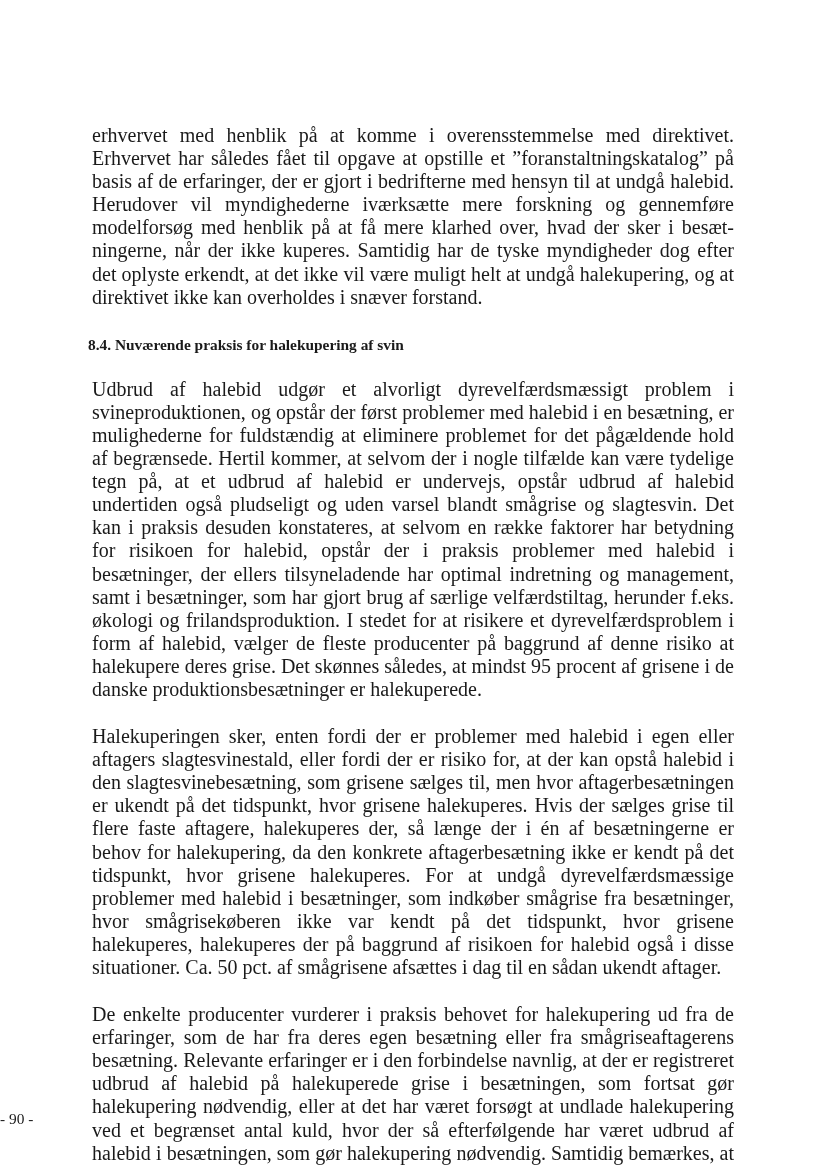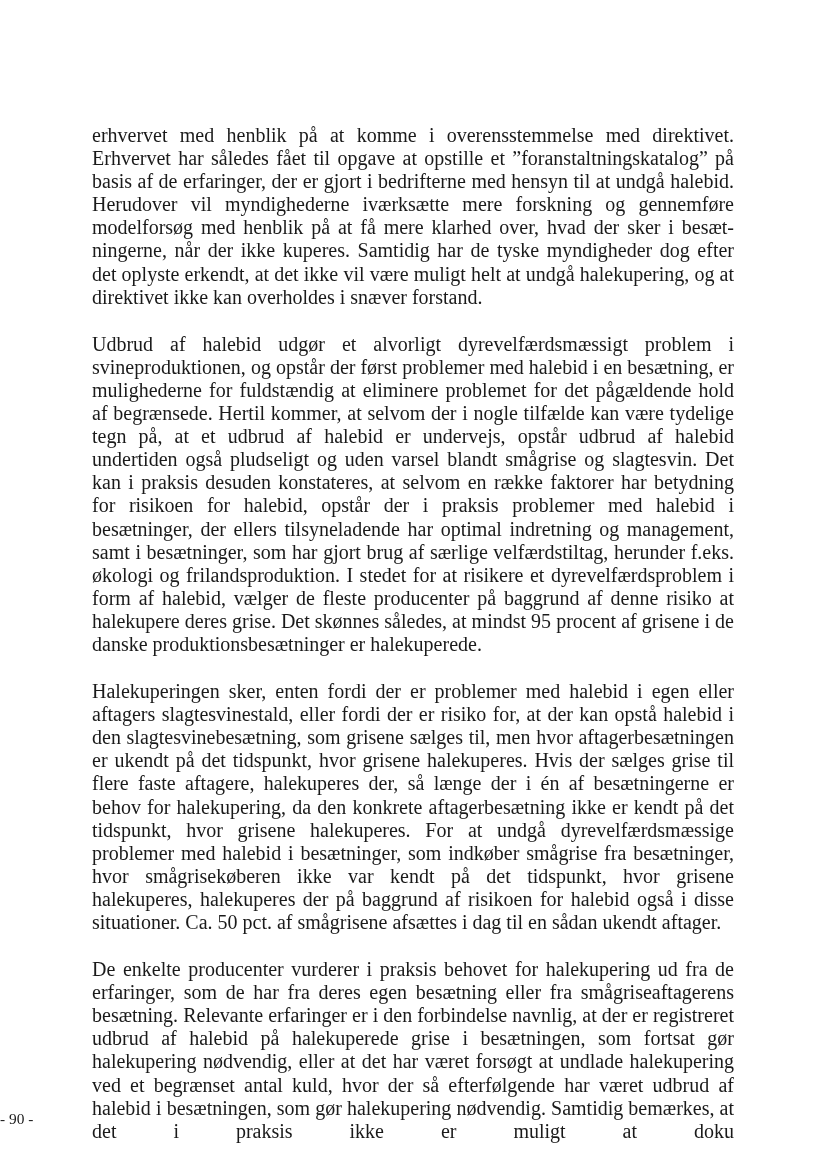--- a/index.html
+++ b/index.html
@@ -36,20 +36,21 @@
       left: 0; width: 826px;
       font-size: 15.4px;
     }
   </style>
 </head>
 <body>
 
 <div class="page">
   <p class="para" style="margin-bottom:24px;">erhvervet med henblik på at komme i overensstemmelse med direktivet. Erhvervet har således fået til opgave at opstille et ”foranstaltningskatalog” på basis af de erfaringer, der er gjort i be­drifterne med hensyn til at undgå halebid. Herudover vil myndighederne iværksætte mere forsk­ning og gennemføre modelforsøg med henblik på at få mere klarhed over, hvad der sker i besæt­ningerne, når der ikke kuperes. Samtidig har de tyske myndigheder dog efter det oplyste erkendt, at det ikke vil være muligt helt at undgå halekupering, og at direktivet ikke kan overholdes i snæver forstand.</p>
 
+  <h2 class="heading" style="margin-bottom:22px;">8.4. Nuværende praksis for halekupering af svin</h2>
 
   <p class="para" style="margin-bottom:24px;">Udbrud af halebid udgør et alvorligt dyrevelfærdsmæssigt problem i svineproduktionen, og op­står der først problemer med halebid i en besætning, er mulighederne for fuldstændig at elimine­re problemet for det pågældende hold af begrænsede. Hertil kommer, at selvom der i nogle til­fælde kan være tydelige tegn på, at et udbrud af halebid er undervejs, opstår udbrud af halebid undertiden også pludseligt og uden varsel blandt smågrise og slagtesvin. Det kan i praksis desu­den konstateres, at selvom en række faktorer har betydning for risikoen for halebid, opstår der i praksis problemer med halebid i besætninger, der ellers tilsyneladende har optimal indretning og management, samt i besætninger, som har gjort brug af særlige velfærdstiltag, herunder f.eks. økologi og frilandsproduktion. I stedet for at risikere et dyrevelfærdsproblem i form af halebid, vælger de fleste producenter på baggrund af denne risiko at halekupere deres grise. Det skønnes således, at mindst 95 procent af grisene i de danske produktionsbesætninger er halekuperede.</p>
 
   <p class="para" style="margin-bottom:24px;">Halekuperingen sker, enten fordi der er problemer med halebid i egen eller aftagers slagtesvine­stald, eller fordi der er risiko for, at der kan opstå halebid i den slagtesvinebesætning, som grise­ne sælges til, men hvor aftagerbesætningen er ukendt på det tidspunkt, hvor grisene halekuperes. Hvis der sælges grise til flere faste aftagere, halekuperes der, så længe der i én af besætningerne er behov for halekupering, da den konkrete aftagerbesætning ikke er kendt på det tidspunkt, hvor grisene halekuperes. For at undgå dyrevelfærdsmæssige problemer med halebid i besætninger, som indkøber smågrise fra besætninger, hvor smågrisekøberen ikke var kendt på det tidspunkt, hvor grisene halekuperes, halekuperes der på baggrund af risikoen for halebid også i disse situa­tioner. Ca. 50 pct. af smågrisene afsættes i dag til en sådan ukendt aftager.</p>
 
   <p class="para" style="text-align-last: justify;">De enkelte producenter vurderer i praksis behovet for halekupering ud fra de erfaringer, som de har fra deres egen besætning eller fra smågriseaftagerens besætning. Relevante erfaringer er i den forbindelse navnlig, at der er registreret udbrud af halebid på halekuperede grise i besætningen, som fortsat gør halekupering nødvendig, eller at det har været forsøgt at undlade halekupering ved et begrænset antal kuld, hvor der så efterfølgende har været udbrud af halebid i besætningen, som gør halekupering nødvendig. Samtidig bemærkes, at det i praksis ikke er muligt at doku­</p>
 </div>
 
 <div class="pagenum">- 90 -</div>
 

